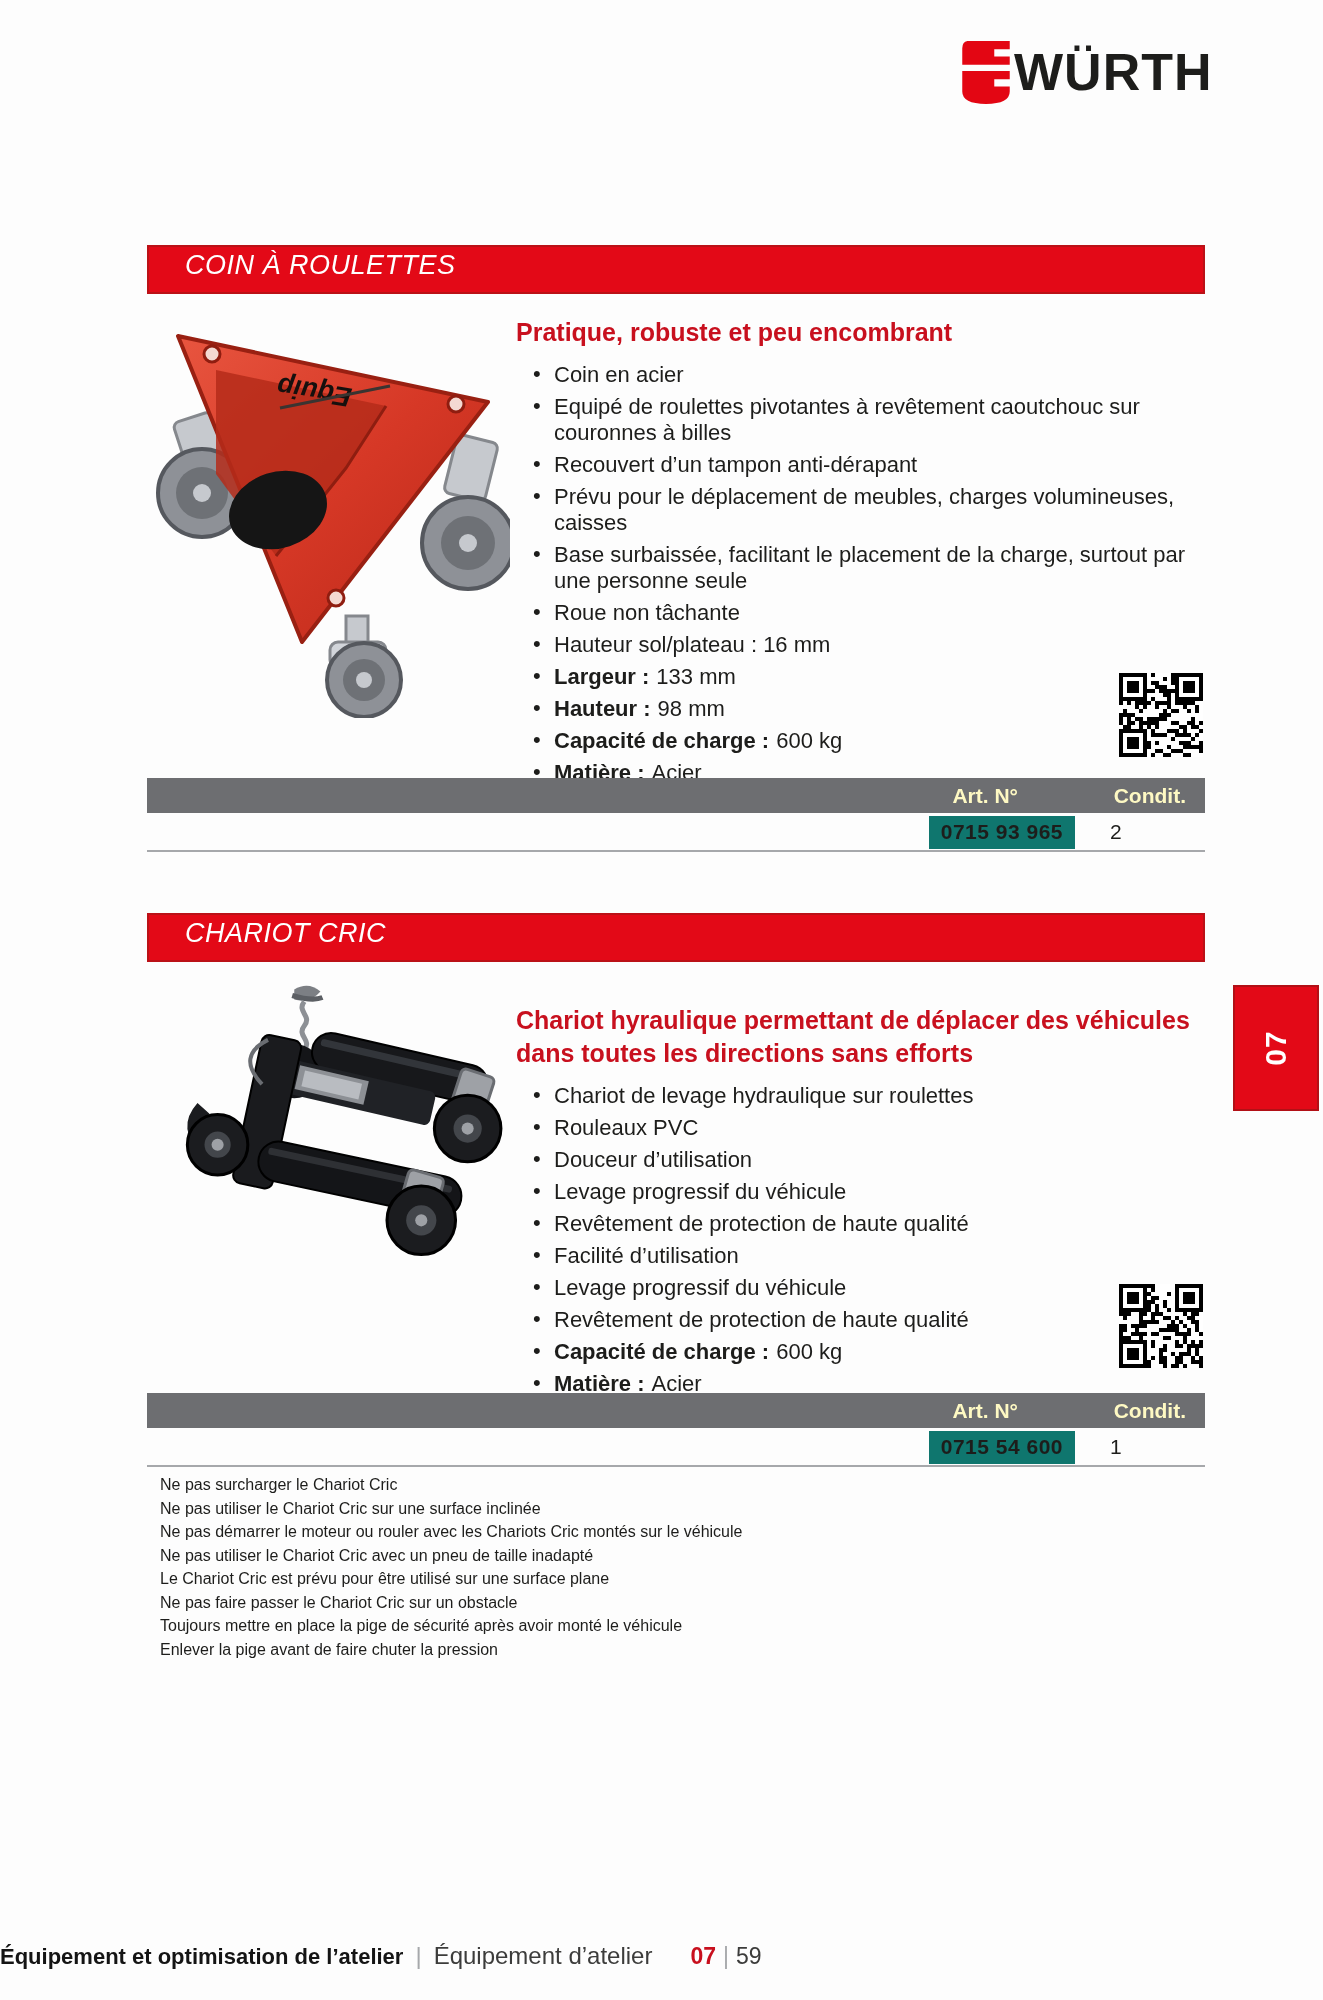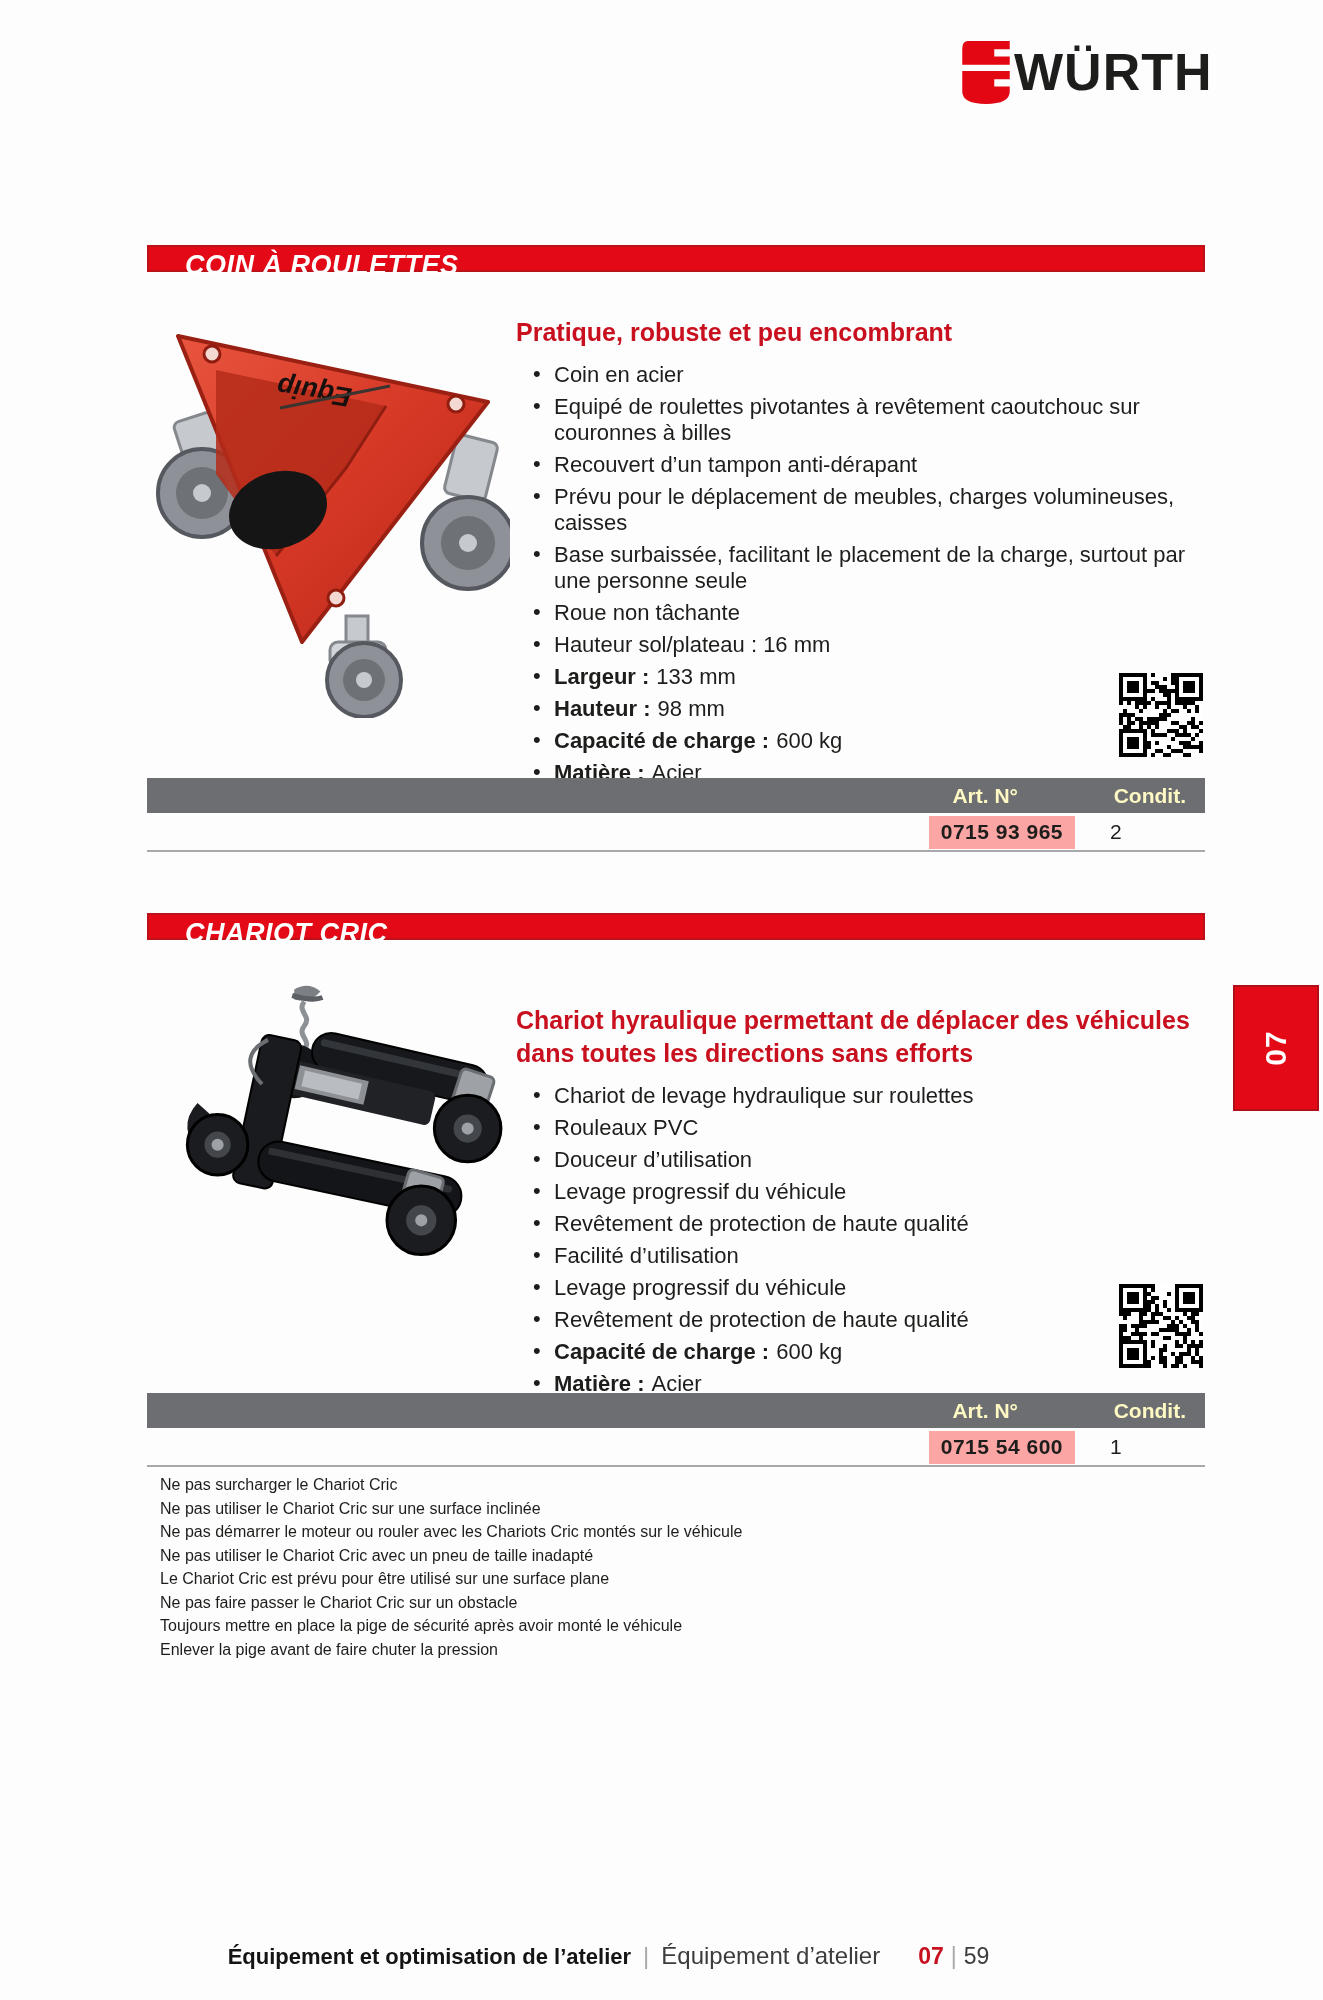--- a/index.html
+++ b/index.html
@@ -9,23 +9,23 @@
     font-family:"Liberation Sans", sans-serif;
   }
 
   
   .logo{position:absolute;top:40px;left:958px;display:flex;align-items:center;}
   .logo svg{width:56px;height:64px;display:block}
   .logo .brand{font-size:52px;font-weight:bold;letter-spacing:1px;color:#1d1d1b;line-height:64px}
 
   
   .band{
-    position:absolute;left:147px;width:1058px;height:27px;box-sizing:border-box;
+    position:absolute;left:147px;width:1058px;height:49px;box-sizing:border-box;
     background:#e30917;border:2px solid #bb1117;
-    color:#fff;font-weight:bold;font-style:italic;font-size:27px;line-height:36px;
+    color:#fff;font-weight:normal;font-style:italic;font-size:27px;line-height:36px;
     padding-left:36px;letter-spacing:.5px;
   }
   .band1{top:245px}
   .band2{top:913px}
 
   
   .photo1{position:absolute;left:150px;top:298px;width:360px;height:420px}
   .photo2{position:absolute;left:143px;top:975px;width:368px;height:288px}
   .photo1 svg,.photo2 svg{width:100%;height:100%;display:block}
 
@@ -45,36 +45,36 @@
   .qr2{left:1119px;top:1284px}
 
   
   .table{position:absolute;left:147px;width:1058px}
   .tbl1{top:778px}
   .tbl2{top:1393px}
   .thead{height:35px;background:#6d6e71;position:relative;color:#fef9c3;font-weight:bold;font-size:21px}
   .thead .art{position:absolute;right:187px;top:6px}
   .thead .cond{position:absolute;right:19px;top:6px}
   .trow{height:37px;position:relative;background:transparent;border-bottom:2px solid #a6a8ab;font-size:21px}
-  .trow .chip{position:absolute;right:130px;top:3px;background:#fca5a5;padding:4px 12px 5px;font-weight:bold;letter-spacing:.5px}
+  .trow .chip{position:absolute;right:130px;top:3px;background:#0f766e;padding:4px 12px 5px;font-weight:bold;letter-spacing:.5px}
   .trow .val{position:absolute;left:963px;top:7px;font-weight:normal}
 
   
   .tab{
     position:absolute;left:1233px;top:985px;width:86px;height:126px;box-sizing:border-box;
     background:#e30917;border:2px solid #b21016;
     display:flex;align-items:center;justify-content:center;
   }
   .tab span{transform:rotate(-90deg);color:#fff;font-size:30px;font-weight:bold;letter-spacing:1px}
 
   
   .warns{position:absolute;left:160px;top:1473px;font-size:16px;line-height:23.5px;color:#1d1d1b}
 
   
-  .footer{position:absolute;top:1942px;left:16px;width:1185px;text-align:center;white-space:nowrap;font-size:23px}
+  .footer{position:absolute;top:1942px;left:0;width:1185px;text-align:left;white-space:nowrap;font-size:23px}
   .f-bold{font-weight:bold;color:#141414;font-size:22px}
   .f-sep{color:#a6a8ab;margin:0 12px;font-weight:normal;font-size:24px}
   .f-reg{color:#3c3c3b;font-size:24px}
   .f-ch{color:#c8101e;font-weight:bold;margin-left:38px}
   .f-psep{color:#a6a8ab;margin:0 7px;font-weight:normal}
   .f-pg{color:#3c3c3b}
 </style>
 </head>
 <body>
 

